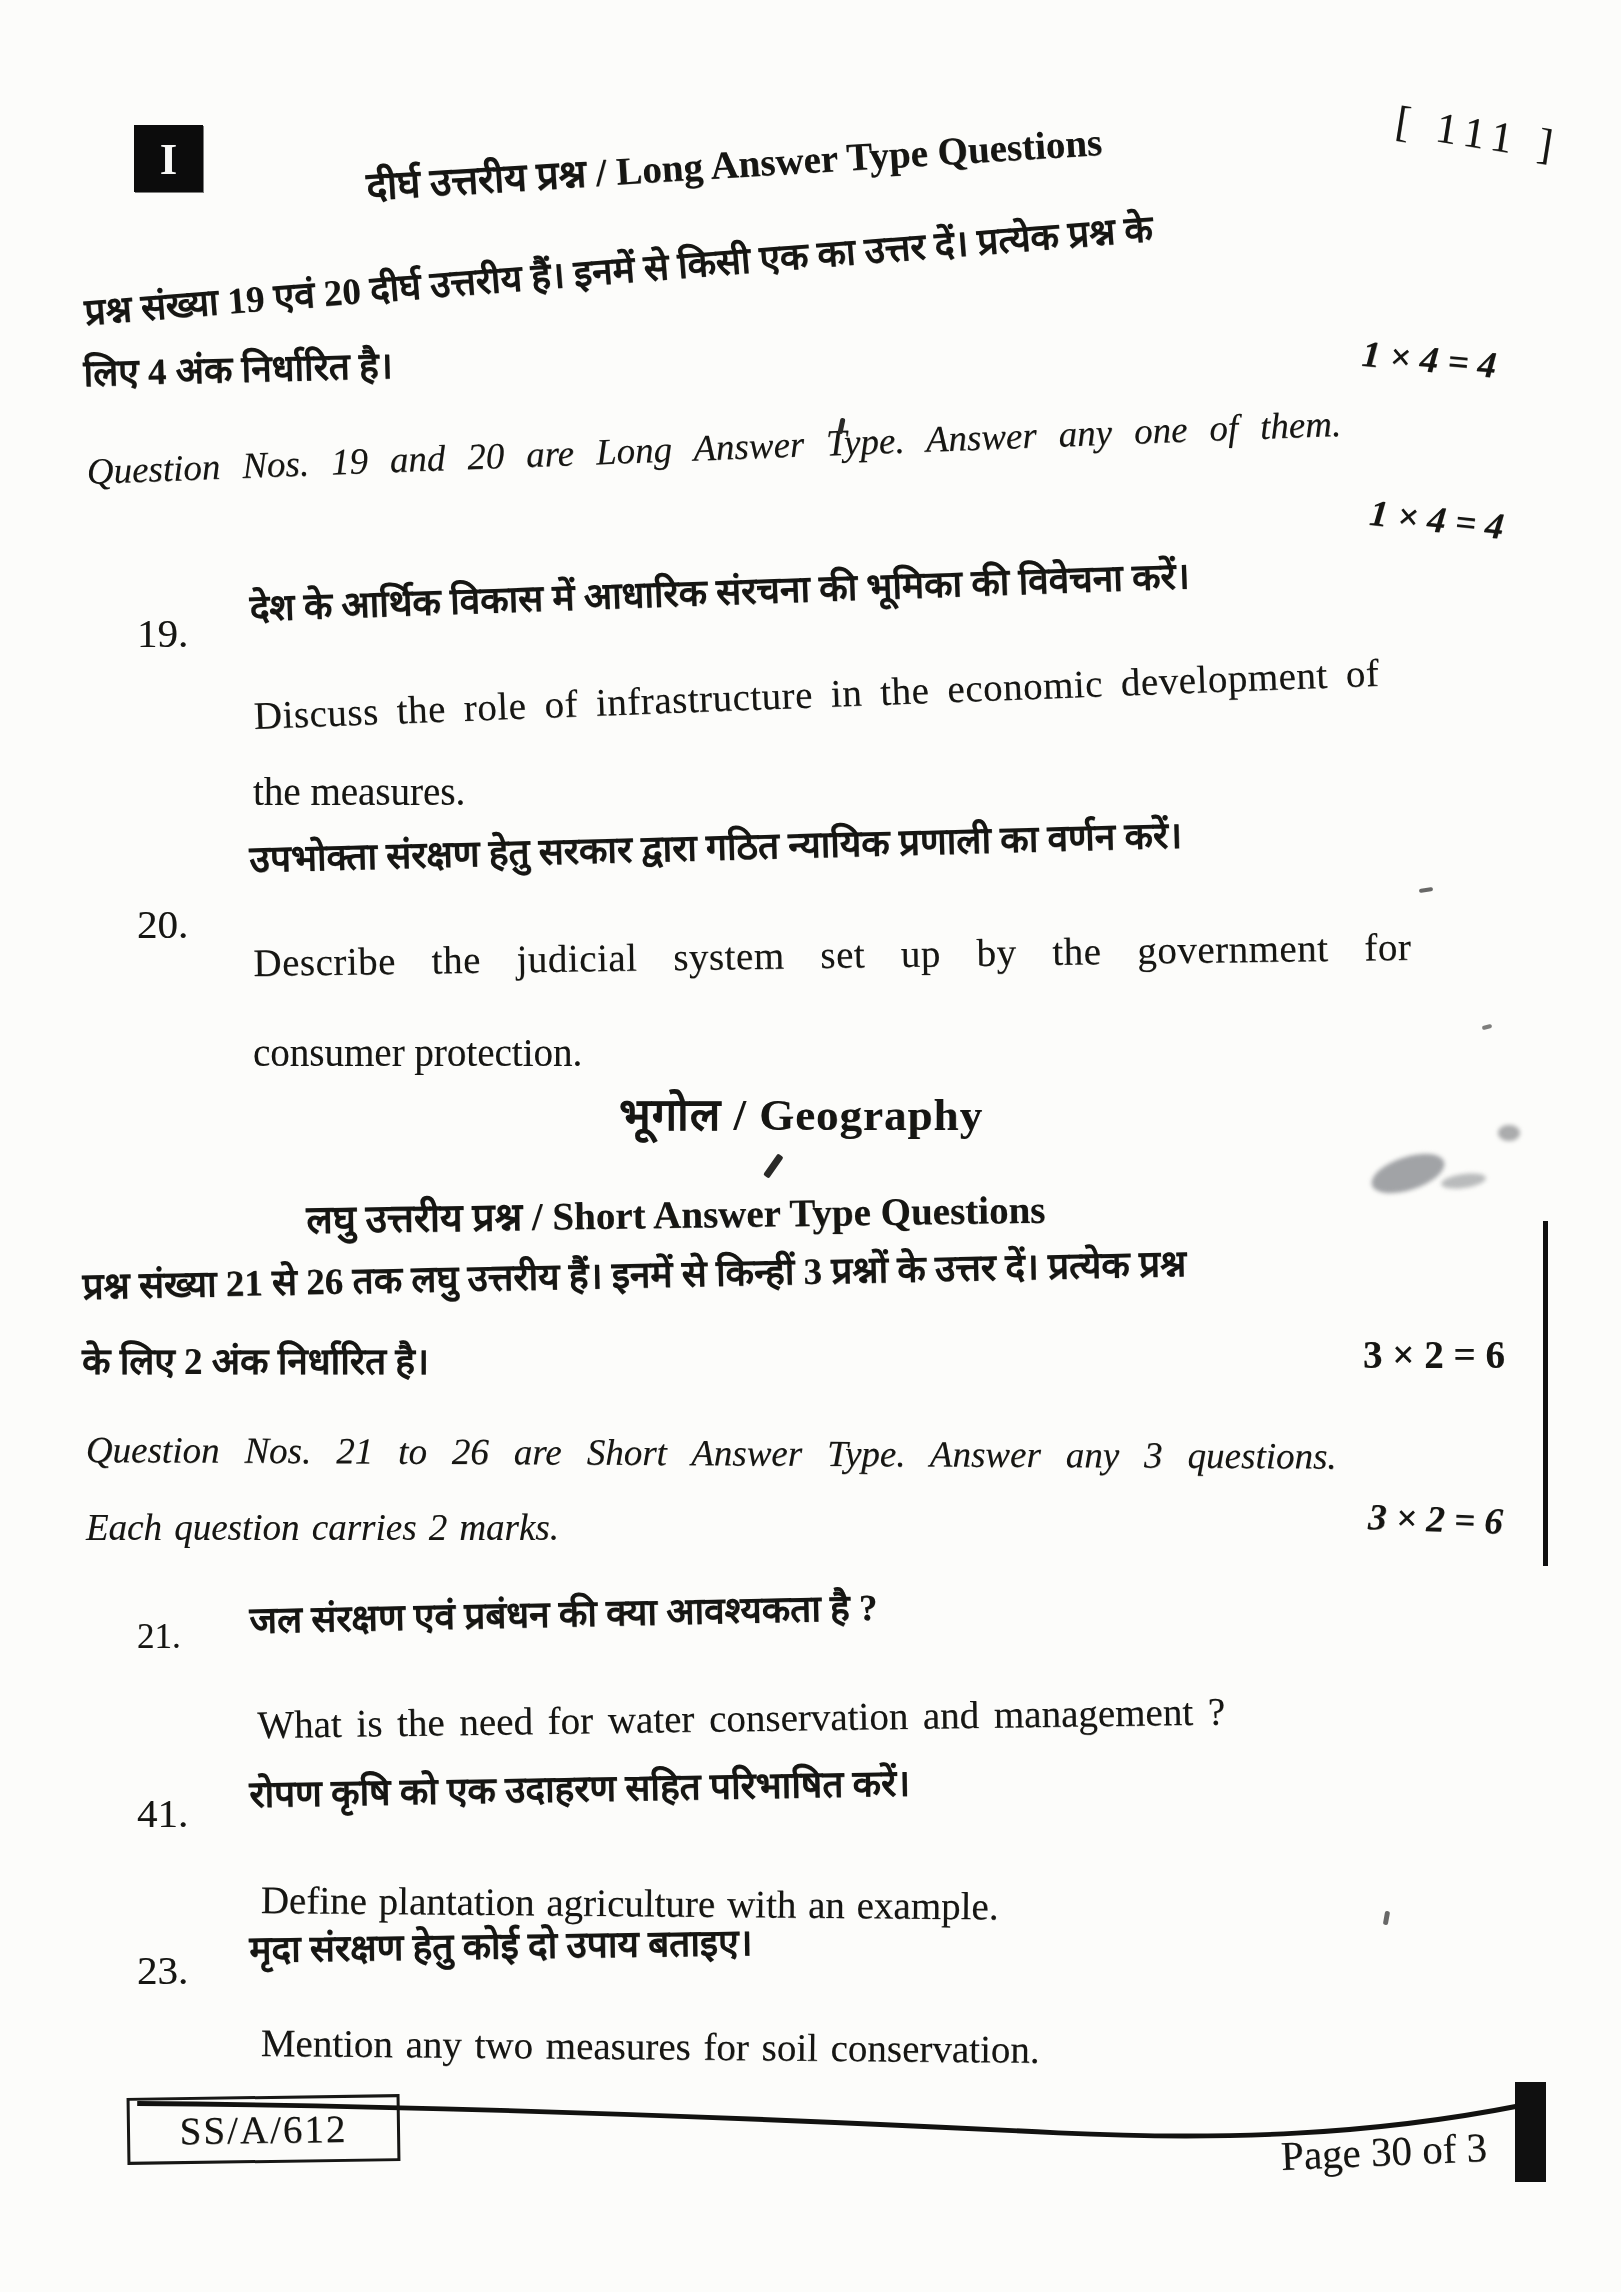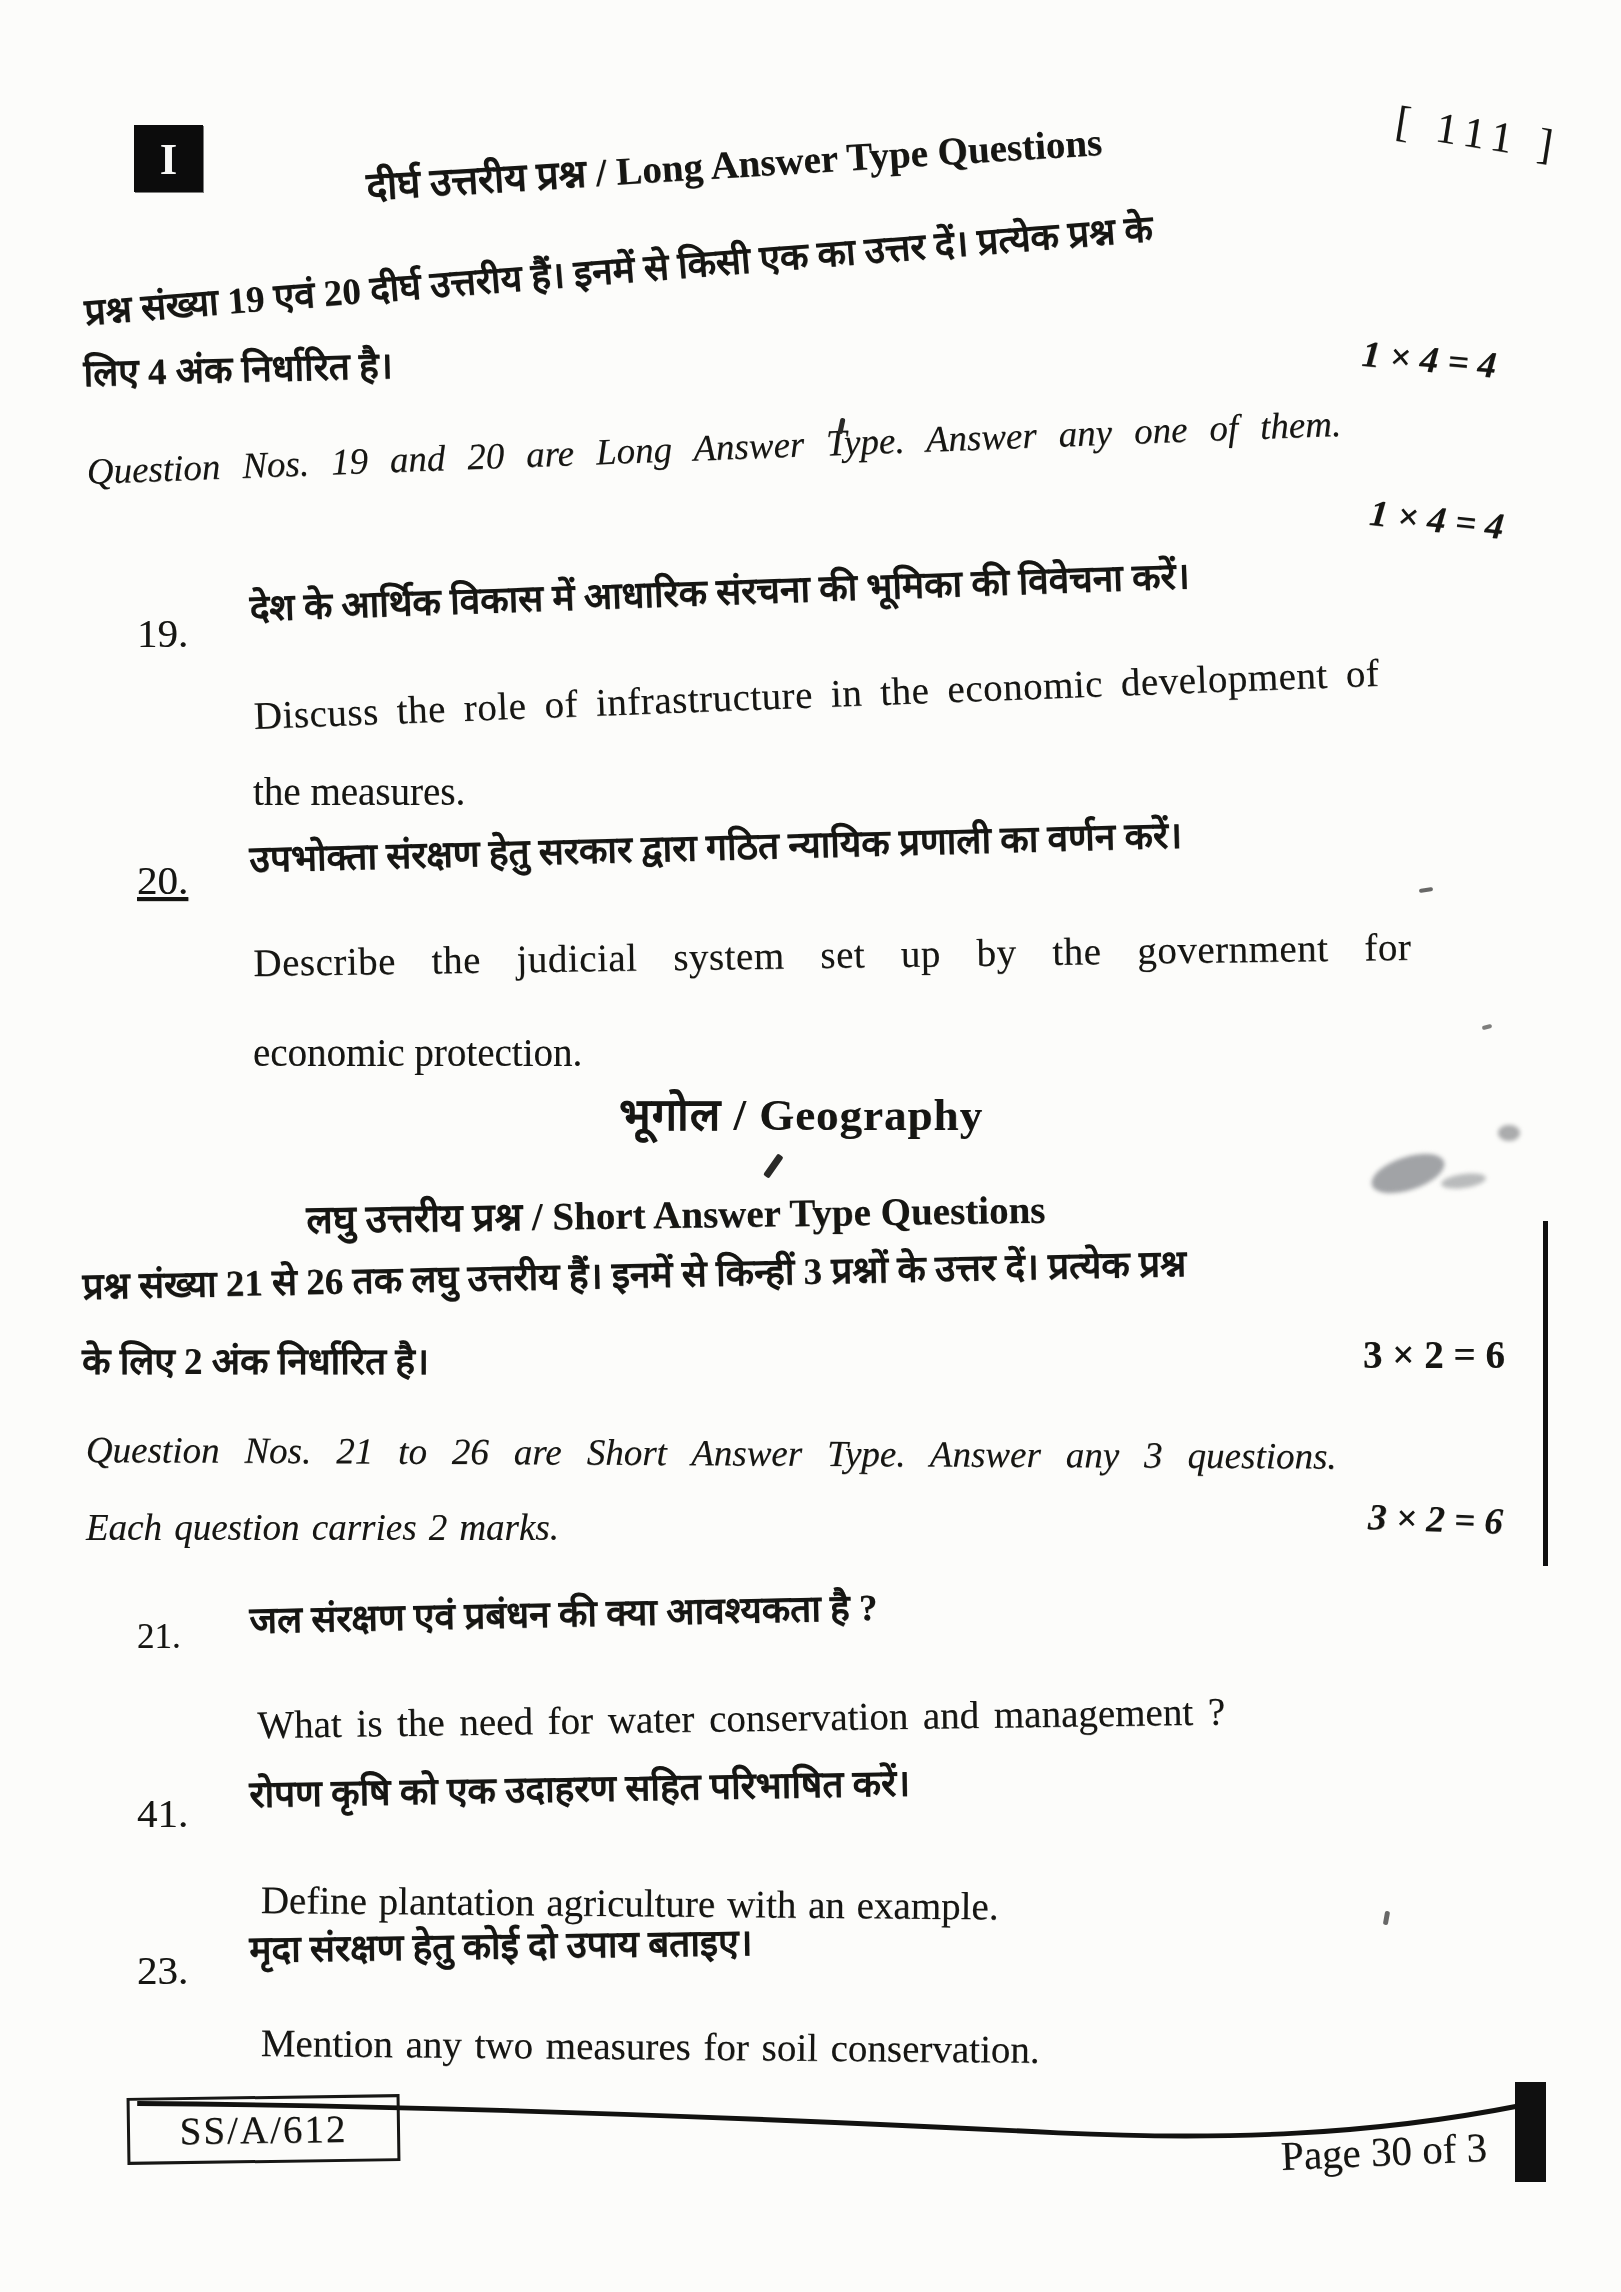--- a/index.html
+++ b/index.html
@@ -62,24 +62,24 @@
   <div class="t bold it" style="left:1364px;top:333px;font-size:37px;transform:rotate(5deg);">1 × 4 = 4</div>
 
   <div class="t en it" style="left:86px;top:451px;font-size:37px;word-spacing:12.7px;transform:rotate(-2.2deg);">Question Nos. 19 and 20 are Long Answer Type. Answer any one of them.</div>
   <div class="t bold it" style="left:1372px;top:492px;font-size:37px;transform:rotate(6deg);">1 × 4 = 4</div>
 
   <div class="t en" style="left:137px;top:610px;font-size:41px;">19.</div>
   <div class="t hi" lang="hi" style="left:249px;top:588px;font-size:37px;transform:rotate(-2deg);">देश के आर्थिक विकास में आधारिक संरचना की भूमिका की विवेचना करें।</div>
   <div class="t en center-ink" style="left:253px;top:694px;font-size:39px;word-spacing:7.8px;transform:rotate(-2.2deg);">Discuss the role of infrastructure in the economic development of</div>
   <div class="t en" style="left:253px;top:770px;font-size:39px;">the measures.</div>
 
-  <div class="t en" style="left:137px;top:857px;font-size:41px;text-decoration:underline;">20.</div>
+  <div class="t en" style="left:137px;top:901px;font-size:41px;">20.</div>
   <div class="t hi" lang="hi" style="left:249px;top:839px;font-size:37px;transform:rotate(-1.5deg);">उपभोक्ता संरक्षण हेतु सरकार द्वारा गठित न्यायिक प्रणाली का वर्णन करें।</div>
   <div class="t en center-ink" style="left:253px;top:941px;font-size:39px;word-spacing:25.5px;transform:rotate(-0.8deg);">Describe the judicial system set up by the government for</div>
-  <div class="t en" style="left:253px;top:1031px;font-size:39px;">economic protection.</div>
+  <div class="t en" style="left:253px;top:1031px;font-size:39px;">consumer protection.</div>
 
   <div class="t hi" style="left:619px;top:1090px;font-size:45px;letter-spacing:1px;">भूगोल / Geography</div>
 
   <div class="t hi" style="left:306px;top:1198px;font-size:39px;transform:rotate(-0.8deg);">लघु उत्तरीय प्रश्न / Short Answer Type Questions</div>
 
   <div class="smudge" style="left:1370px;top:1157px;width:76px;height:33px;background:rgba(85,90,96,0.55);transform:rotate(-18deg);"></div>
   <div class="smudge" style="left:1441px;top:1174px;width:45px;height:13.7px;background:rgba(105,108,112,0.45);transform:rotate(-8deg);"></div>
   <div class="smudge" style="left:1498px;top:1125px;width:21.6px;height:15.7px;background:rgba(90,92,96,0.5);"></div>
   <div class="speck" style="left:770px;top:1153px;width:6.9px;height:25.5px;transform:rotate(35deg);"></div>
 

